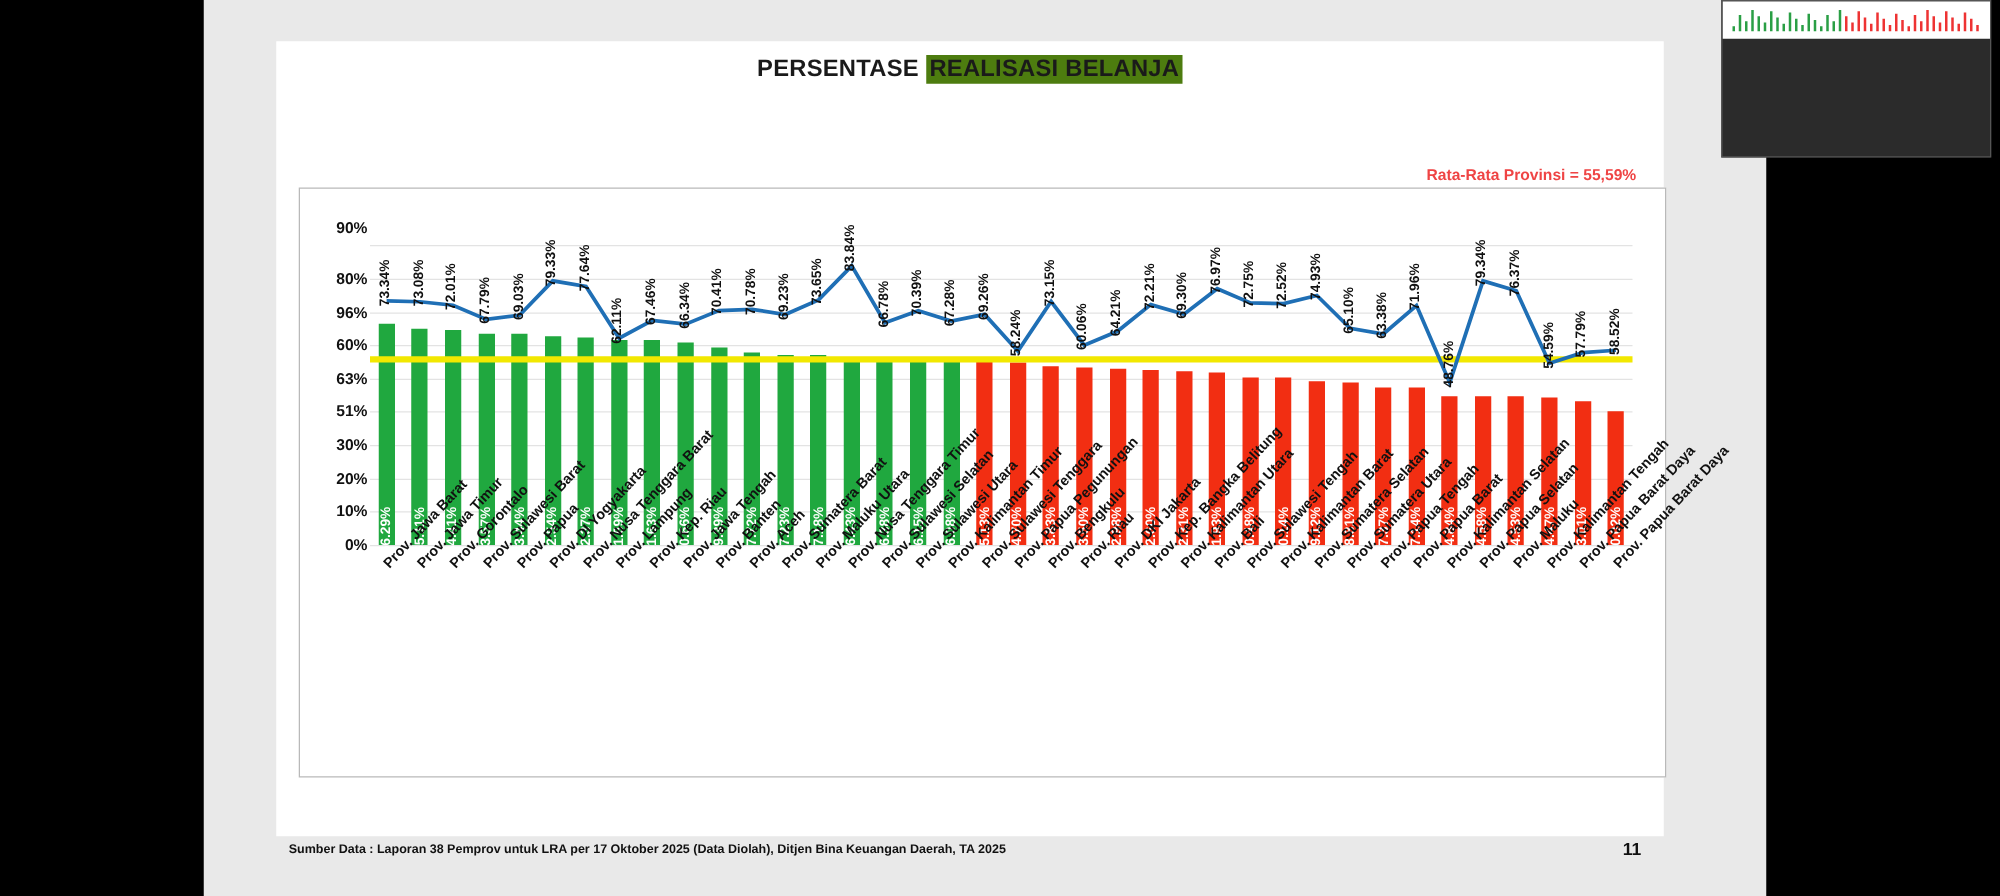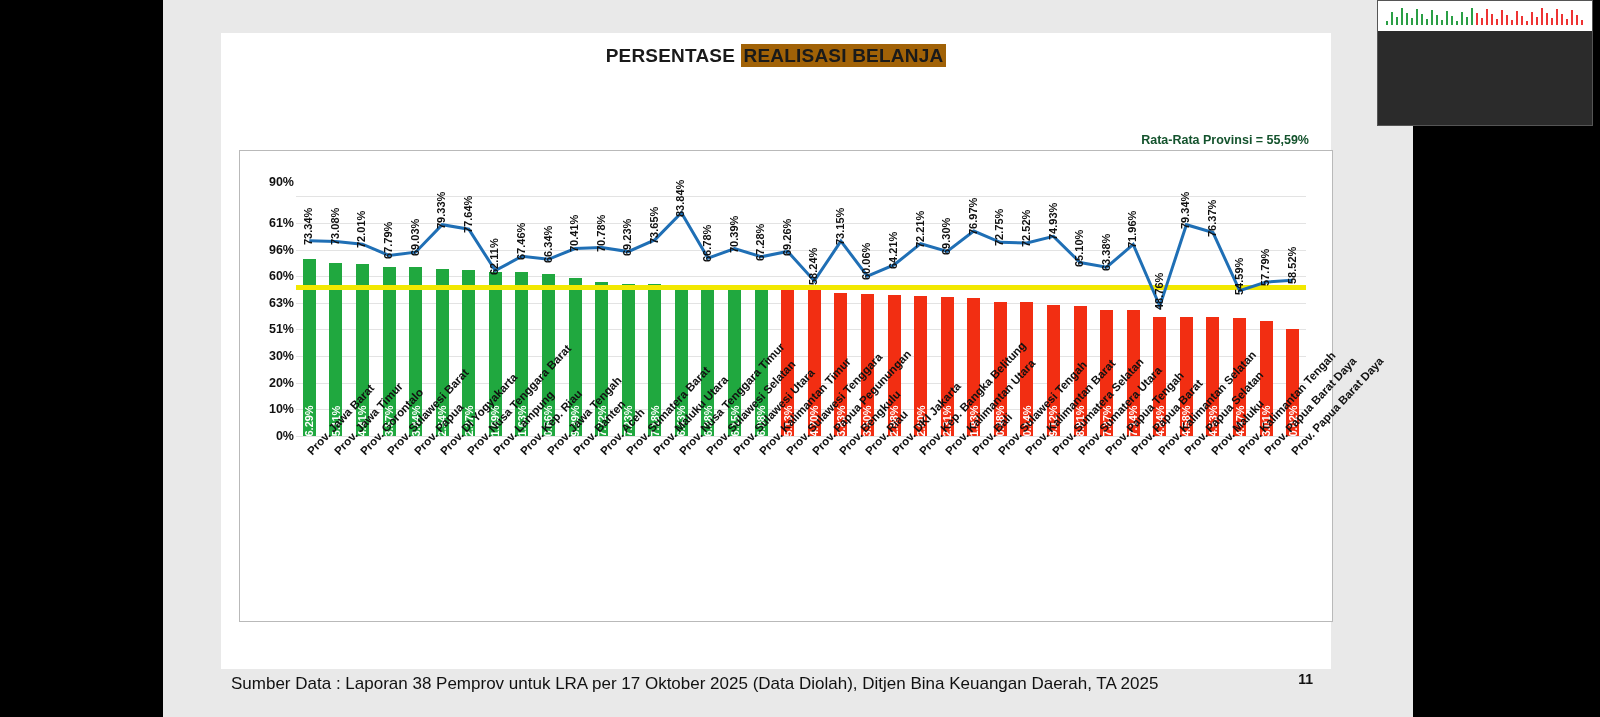--- a/index.html
+++ b/index.html
@@ -3,38 +3,38 @@
 <meta charset="utf-8">
 <style>
   html,body{margin:0;padding:0;background:#000;}
   body{width:1600px;height:717px;overflow:hidden;font-family:"Liberation Sans",sans-serif;}
   #stage{position:relative;width:1600px;height:717px;background:#000;}
   
   .screen-band{position:absolute;left:163px;top:0;width:1250px;height:717px;background:#e9e9e9;}
   .slide{position:absolute;left:221px;top:33px;width:1110px;height:636px;background:#ffffff;}
   .title-wrap{position:absolute;left:0;top:10px;width:1110px;text-align:center;}
   .title-line{font-size:19px;font-weight:bold;color:#1a1a1a;line-height:26px;letter-spacing:.2px;}
-  .hl{background:#a16207;padding:1px 3px;}
-  .avg-note{position:absolute;right:22px;top:100px;font-size:12.5px;font-weight:bold;color:#14532d;}
+  .hl{background:#4d7c0f;padding:1px 3px;}
+  .avg-note{position:absolute;right:22px;top:100px;font-size:12.5px;font-weight:bold;color:#ef4444;}
   .plot-box{position:absolute;left:18px;top:117px;width:1092px;height:470px;border:1px solid #b9b9b9;background:#fff;}
   
   .axis-area{position:absolute;left:56px;top:32px;width:1010px;height:253px;}
   .ylabels{position:absolute;left:0px;top:150px;width:58px;height:255px;}
   .ylab{position:absolute;right:4px;font-size:12.5px;font-weight:bold;color:#111;transform:translateY(-50%);}
   .gridline{position:absolute;left:0;right:0;height:1px;background:#e3e3e3;}
   .bars{position:absolute;left:0;bottom:0;width:100%;height:100%;display:flex;align-items:flex-end;}
   .bcell{flex:1 1 0;display:flex;justify-content:center;align-items:flex-end;height:100%;position:relative;}
   .bar{width:13px;position:relative;}
   .bar .vlab{position:absolute;left:50%;bottom:6px;transform:translateX(-50%) rotate(-90deg);transform-origin:center;white-space:nowrap;font-size:11px;font-weight:bold;color:#fff;}
   .avgline{position:absolute;left:0;width:100%;height:5px;background:#f2e800;}
   svg.line-layer{position:absolute;left:0;top:0;overflow:visible;}
   .plab{position:absolute;font-size:11px;font-weight:bold;color:#111;white-space:nowrap;transform-origin:left bottom;transform:rotate(-90deg);}
   .xlabels{position:absolute;left:56px;top:292px;width:1010px;height:150px;}
   .xlab{position:absolute;font-size:11.5px;font-weight:bold;color:#111;white-space:nowrap;transform-origin:left top;transform:rotate(-47deg);}
-  .source{position:absolute;left:10px;top:641px;font-size:17px;color:#111;}
+  .source{position:absolute;left:10px;top:641px;font-size:10px;color:#111;font-weight:bold;}
   .pagenum{position:absolute;right:18px;top:638px;font-size:14px;font-weight:bold;color:#111;}
   .watermark{position:absolute;right:170px;bottom:20px;font-size:56px;color:#d8d8d8;opacity:.55;font-family:"DejaVu Sans",sans-serif;letter-spacing:2px;}
   
   .pip{position:absolute;right:7px;top:0px;width:214px;height:124px;background:#2b2b2b;border:1px solid #555;overflow:hidden;}
   .pip-top{position:absolute;left:0;top:0;width:100%;height:30px;background:#fff;}
   .pip-room{position:absolute;left:0;top:30px;width:100%;height:94px;background:#6d6153;}
   .pip-wall{position:absolute;left:0;top:0;width:100%;height:40px;background:#7d7266;}
   .pip-desk{position:absolute;left:0;bottom:0;width:100%;height:26px;background:#4a3f34;}
   .pip-person{position:absolute;bottom:26px;width:26px;height:34px;background:#3b3f45;border-radius:10px 10px 0 0;}
   .pip-head{position:absolute;top:-14px;left:5px;width:16px;height:16px;border-radius:50%;background:#c8a184;}
@@ -61,21 +61,21 @@
     <div class="plot-box">
       <div class="ylabels" id="ylabels" style="top: 0px; height: 470px;">
           <div class="ylab" style="top: 285px;">0%</div>
           <div class="ylab" style="top: 258.368px;">10%</div>
           <div class="ylab" style="top: 231.737px;">20%</div>
           <div class="ylab" style="top: 205.105px;">30%</div>
           <div class="ylab" style="top: 178.474px;">51%</div>
           <div class="ylab" style="top: 151.842px;">63%</div>
           <div class="ylab" style="top: 125.211px;">60%</div>
           <div class="ylab" style="top: 98.5789px;">96%</div>
-          <div class="ylab" style="top: 71.9474px;">61%</div>
+          <div class="ylab" style="top: 71.9474px;">80%</div>
           <div class="ylab" style="top: 31px;">90%</div>
         </div>
       <div class="axis-area" id="axisArea">
         <div id="gridlines">
             <div class="gridline" style="top: 253px;"></div>
             <div class="gridline" style="top: 226.368px;"></div>
             <div class="gridline" style="top: 199.737px;"></div>
             <div class="gridline" style="top: 173.105px;"></div>
             <div class="gridline" style="top: 146.474px;"></div>
             <div class="gridline" style="top: 119.842px;"></div>

